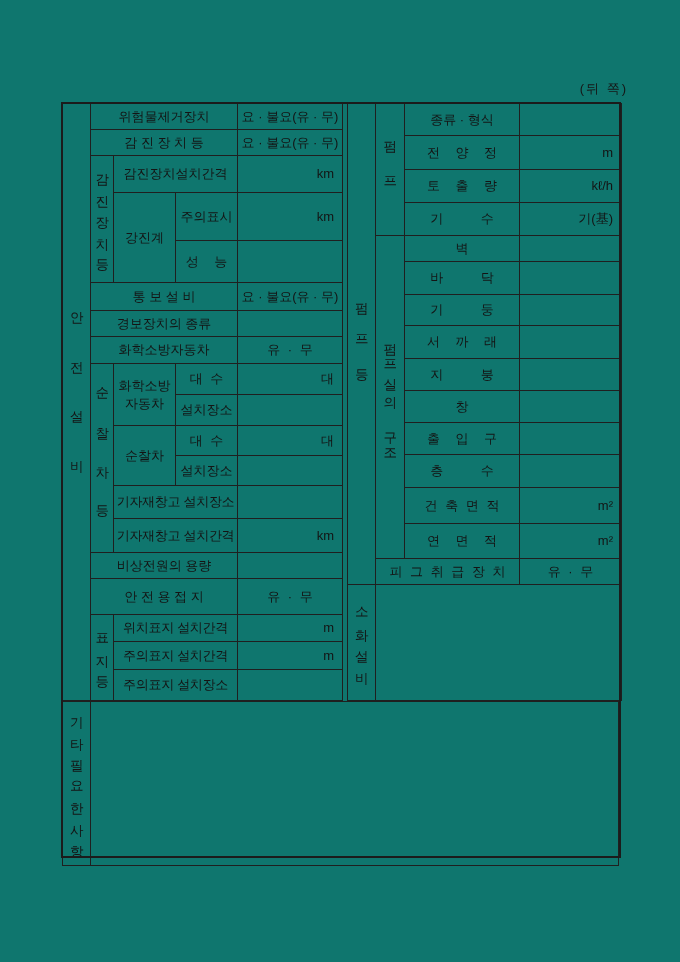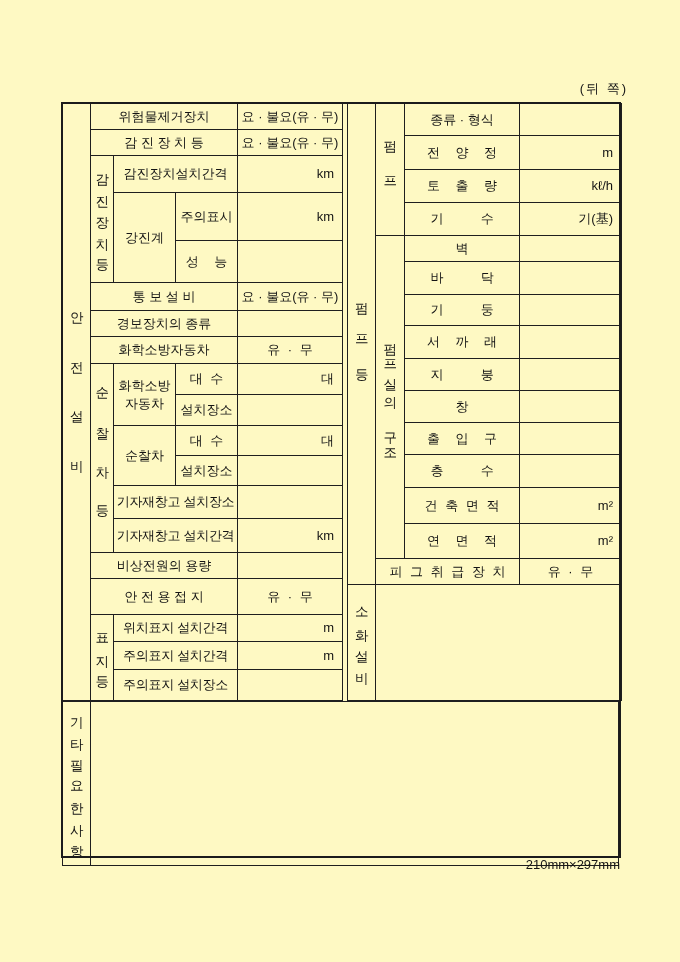--- a/index.html
+++ b/index.html
@@ -1,21 +1,21 @@
 <!DOCTYPE html>
 <html><head>
 <meta charset="utf-8">
 <style>
   html,body{margin:0;padding:0;}
   body{
     width:680px;height:962px;background:#ffffff;
     font-family:"Liberation Sans","DejaVu Sans",sans-serif;
     color:#141414;
   }
-  .sheet{position:relative;width:680px;height:962px;background:#fef9c3;overflow:hidden;}
+  .sheet{position:relative;width:680px;height:962px;background:#0f766e;overflow:hidden;}
 
   .back-note{
     position:absolute;top:80px;left:0;right:52px;
     text-align:right;font-size:13px;letter-spacing:2px;color:#161616;
   }
 
   .form{position:absolute;left:62px;top:103px;width:556px;}
   .main{display:flex;align-items:stretch;}
   .gap{width:4px;flex:0 0 4px;}
 
@@ -26,21 +26,21 @@
     overflow:hidden;line-height:1.35;word-break:break-all;
   }
   .left-tbl{width:280px;}
   .right-tbl{width:274px;}
   .bottom-tbl{width:556px;}
 
   td.val-r{text-align:right;padding-right:8px;}
   td.val-c{text-align:center;}
   .ws-sm{word-spacing:4px;}
   .ws-md{word-spacing:12px;margin-left:13px;}
-  .ws-lg{word-spacing:34px;font-family:Liberation Serif, serif;}
+  .ws-lg{word-spacing:34px;}
   .fs12{font-size:12px;letter-spacing:-0.3px;margin-left:32px;}
 
   
   .vtext{
     display:inline-block;
     writing-mode:vertical-rl;
     text-orientation:upright;
     font-size:13.5px;
     line-height:1;
     white-space:nowrap;
@@ -258,16 +258,15 @@
         <td><span class="vtext vls-b">기타필요한사항</span></td>
         <td></td>
       </tr>
     </tbody>
       </table>
 
     <div class="outer-frame"></div>
   </div>
 
   <div class="footer">
-    <div>210mm×297mm</div>
   </div>
 
 </div>
 
 </body></html>

